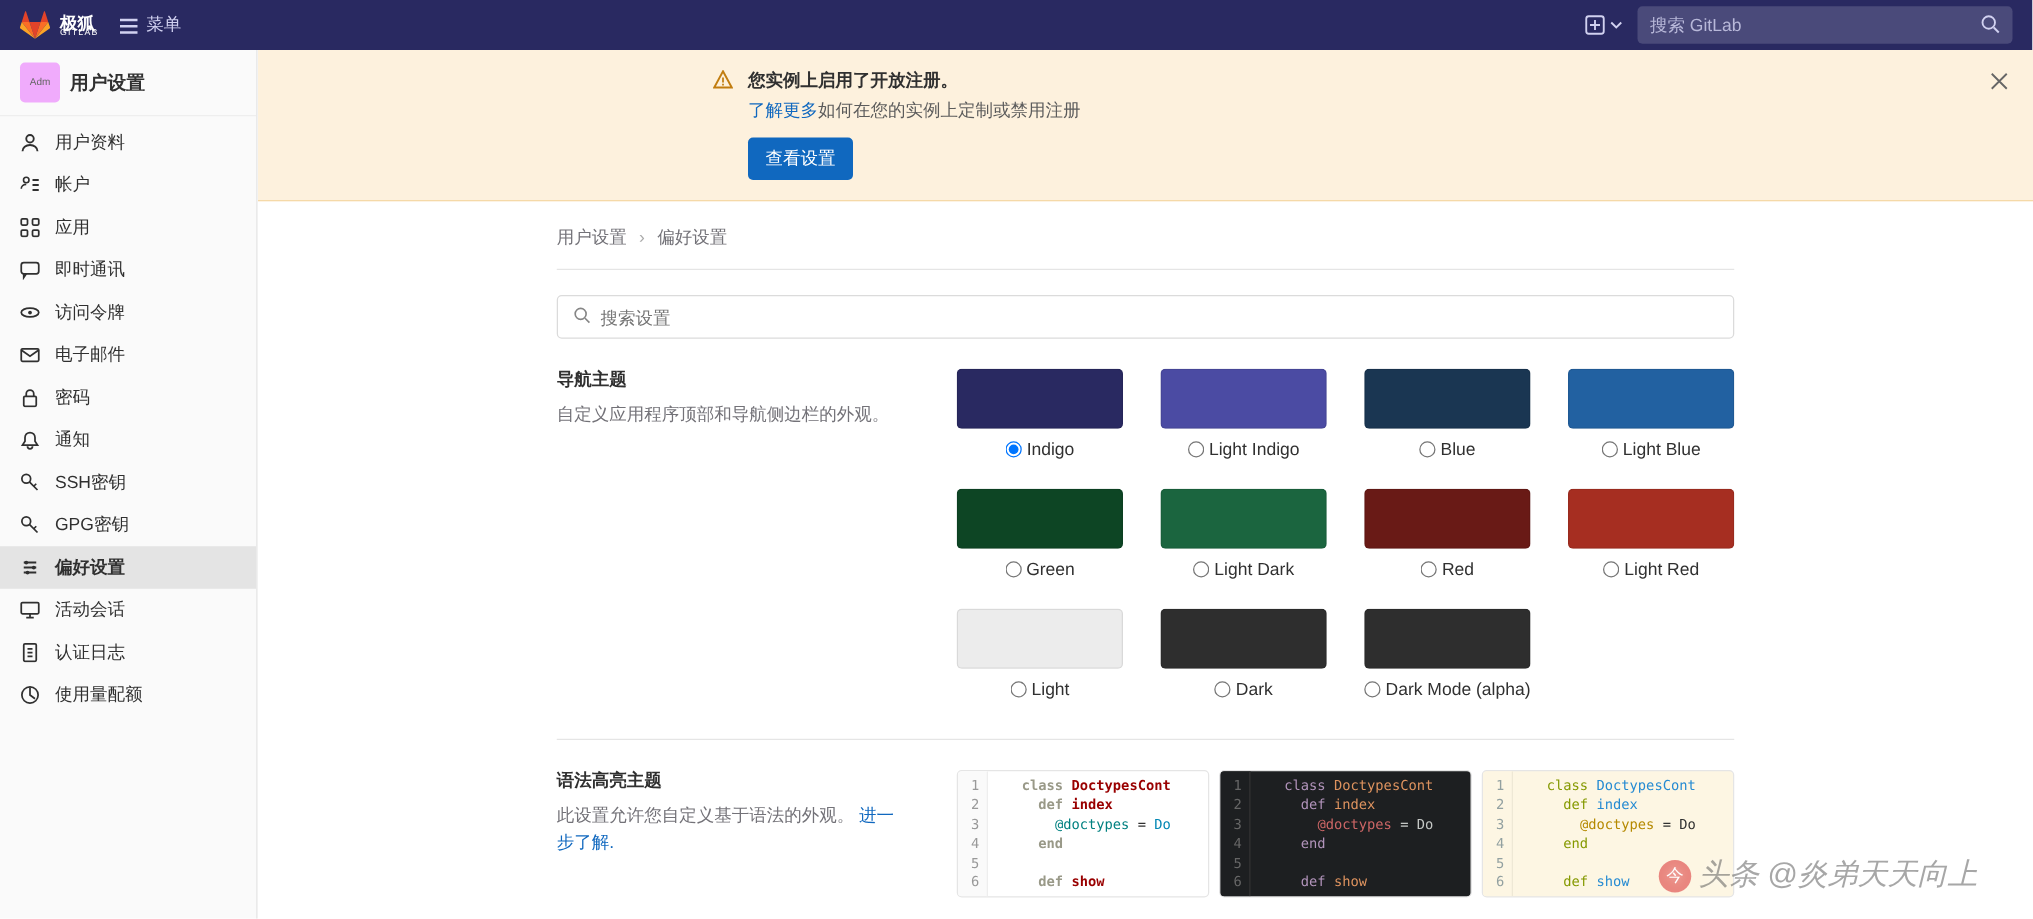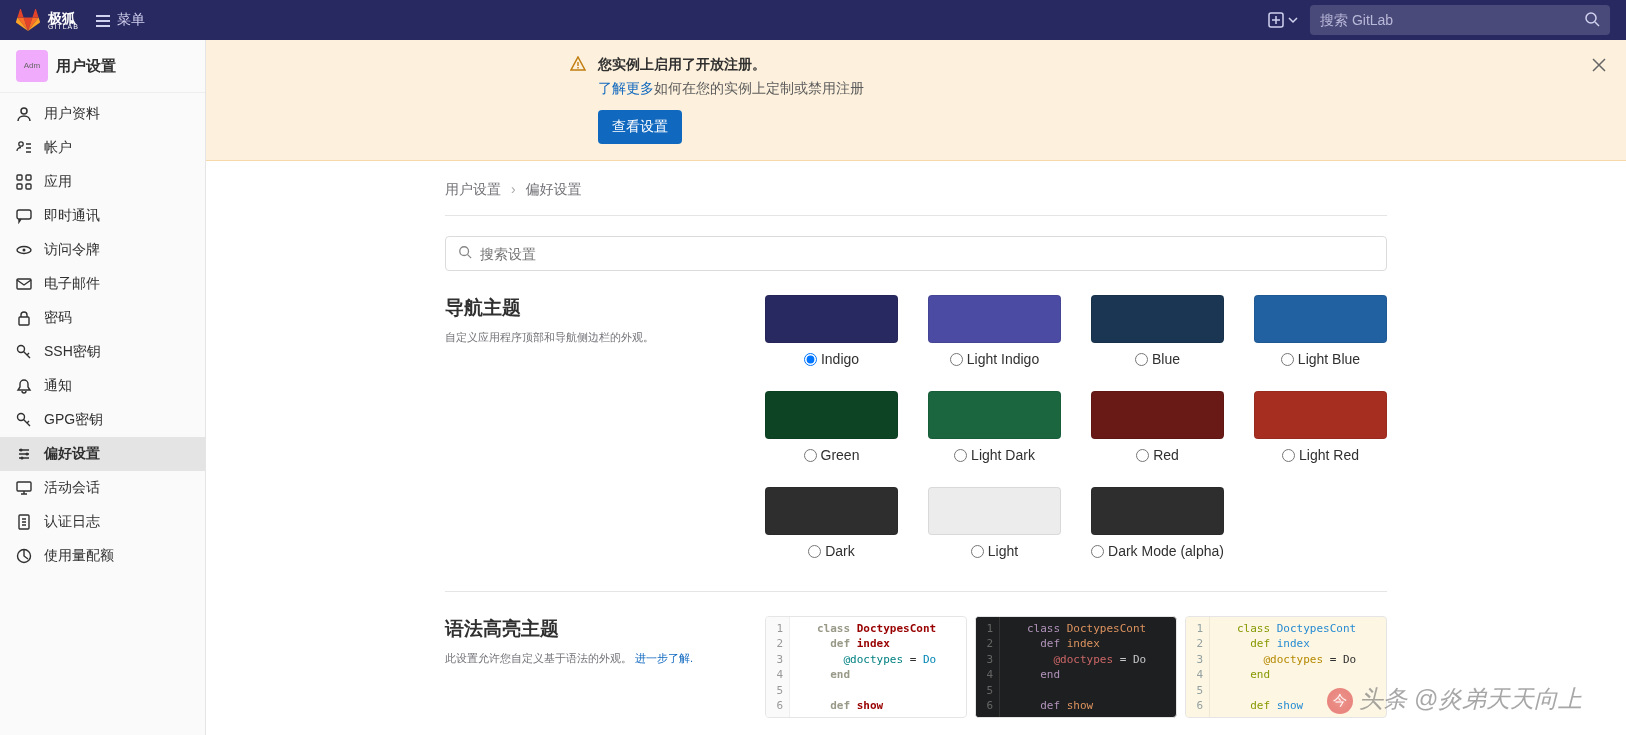--- a/index.html
+++ b/index.html
@@ -47,22 +47,22 @@
 .breadcrumb { font-size: 14px; color: #737278; padding-bottom: 16px; border-bottom: 1px solid #e5e5e5; margin-bottom: 20px; }
 .breadcrumb span { color: #737278; }
 .breadcrumb .sep { margin: 0 6px; color: #aaa; }
 
 .settings-search { display: flex; align-items: center; gap: 8px; border: 1px solid #dbdbdb; border-radius: 4px; padding: 8px 12px; margin-bottom: 24px; }
 .settings-search input { flex: 1; border: none; outline: none; font-size: 14px; }
 .settings-search-icon { color: #868686; }
 
 .section { display: flex; gap: 40px; padding-bottom: 32px; margin-bottom: 24px; border-bottom: 1px solid #e5e5e5; }
 .section-left { flex: 0 0 280px; }
-.section-left h2 { font-size: 19px; font-weight: 600; margin-bottom: 8px; }
-.section-left p { color: #737278; font-size: 11px; line-height: 1.5; }
+.section-left h2 { font-size: 14px; font-weight: 600; margin-bottom: 8px; }
+.section-left p { color: #737278; font-size: 14px; line-height: 1.5; }
 .section-left a { color: #1068bf; text-decoration: none; }
 .section-right { flex: 1; }
 
 .theme-grid { display: grid; grid-template-columns: repeat(4, 1fr); gap: 24px 30px; }
 .theme-option { text-align: center; }
 .theme-swatch { height: 48px; border-radius: 4px; margin-bottom: 8px; cursor: pointer; border: 1px solid rgba(0,0,0,0.08); }
 .theme-label { display: flex; align-items: center; justify-content: center; gap: 4px; cursor: pointer; }
 .theme-label input { cursor: pointer; }
 
 .code-grid { display: flex; gap: 8px; }
@@ -206,34 +206,34 @@
             <svg width="16" height="16" viewBox="0 0 16 16">
               <rect x="3" y="7" width="10" height="8" rx="1" fill="none" stroke="currentColor" stroke-width="1.4"></rect>
               <path d="M5 7V5a3 3 0 016 0v2" fill="none" stroke="currentColor" stroke-width="1.4"></path>
             </svg>
           </span>
           <span>密码</span>
         </div>
         <div class="sidebar-item">
           <span class="sidebar-icon">
             <svg width="16" height="16" viewBox="0 0 16 16">
+              <path d="M8 2a4 4 0 00-4 4v3l-2 3h12l-2-3V6a4 4 0 00-4-4z" fill="none" stroke="currentColor" stroke-width="1.4"></path>
+              <path d="M6 13a2 2 0 004 0" fill="none" stroke="currentColor" stroke-width="1.4"></path>
+            </svg>
+          </span>
+          <span>通知</span>
+        </div>
+        <div class="sidebar-item">
+          <span class="sidebar-icon">
+            <svg width="16" height="16" viewBox="0 0 16 16">
               <circle cx="5" cy="5" r="3.5" fill="none" stroke="currentColor" stroke-width="1.4"></circle>
               <path d="M7.5 7.5L14 14M11 11l2-2" stroke="currentColor" stroke-width="1.4"></path>
             </svg>
           </span>
           <span>SSH密钥</span>
-        </div>
-        <div class="sidebar-item">
-          <span class="sidebar-icon">
-            <svg width="16" height="16" viewBox="0 0 16 16">
-              <path d="M8 2a4 4 0 00-4 4v3l-2 3h12l-2-3V6a4 4 0 00-4-4z" fill="none" stroke="currentColor" stroke-width="1.4"></path>
-              <path d="M6 13a2 2 0 004 0" fill="none" stroke="currentColor" stroke-width="1.4"></path>
-            </svg>
-          </span>
-          <span>通知</span>
         </div>
         <div class="sidebar-item">
           <span class="sidebar-icon">
             <svg width="16" height="16" viewBox="0 0 16 16">
               <circle cx="5" cy="5" r="3.5" fill="none" stroke="currentColor" stroke-width="1.4"></circle>
               <path d="M7.5 7.5L14 14M11 11l2-2" stroke="currentColor" stroke-width="1.4"></path>
             </svg>
           </span>
           <span>GPG密钥</span>
         </div>
@@ -374,31 +374,31 @@
                 </label>
               </div>
               <div class="theme-option">
                 <div class="theme-swatch" style="background:#a62e21"></div>
                 <label class="theme-label">
                   <input type="radio" name="theme" style="">
                   <span>Light Red</span>
                 </label>
               </div>
               <div class="theme-option">
+                <div class="theme-swatch" style="background:#ececec"></div>
+                <label class="theme-label">
+                  <input type="radio" name="theme" style="">
+                  <span>Light</span>
+                </label>
+              </div>
+              <div class="theme-option">
                 <div class="theme-swatch" style="background:#2e2e2e"></div>
                 <label class="theme-label">
                   <input type="radio" name="theme" style="">
                   <span>Dark</span>
-                </label>
-              </div>
-              <div class="theme-option">
-                <div class="theme-swatch" style="background:#ececec"></div>
-                <label class="theme-label">
-                  <input type="radio" name="theme" style="">
-                  <span>Light</span>
                 </label>
               </div>
               <div class="theme-option">
                 <div class="theme-swatch" style="background:#2e2e2e"></div>
                 <label class="theme-label">
                   <input type="radio" name="theme" style="">
                   <span>Dark Mode (alpha)</span>
                 </label>
               </div>
             </div>

